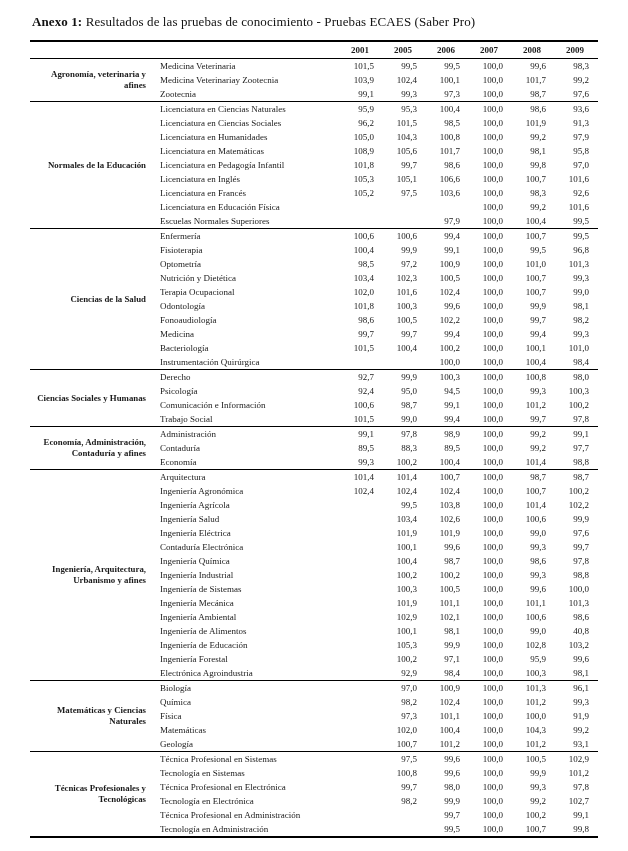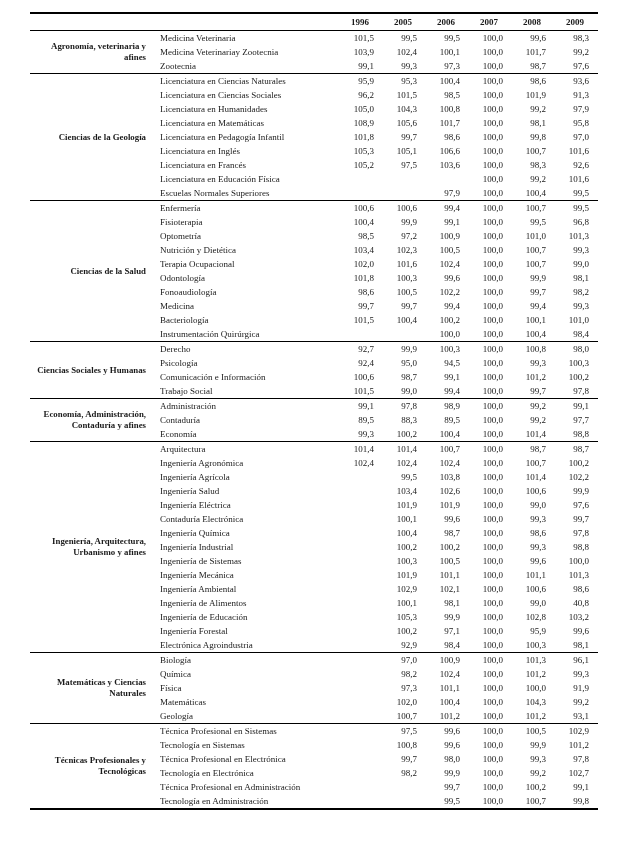--- a/index.html
+++ b/index.html
@@ -54,37 +54,40 @@
     font-size: 8.8px;
     padding: 2px 6px;
   }
   td.program-cell { padding-left: 8px; }
   td.value-cell { text-align: right; padding-right: 9px; }
 </style>
 </head>
 <body>
 
 <div class="page">
+  <div class="title">
+    <span class="prefix">Anexo 1:</span><span> Resultados de las pruebas de conocimiento - Pruebas ECAES (Saber Pro)</span>
+  </div>
 
   <table class="results">
     <colgroup>
       <col class="c-group">
         <col class="c-program">
       <col class="c-year">
         <col class="c-year">
         <col class="c-year">
       <col class="c-year">
         <col class="c-year">
         <col class="c-year">
     </colgroup>
     <thead>
       <tr>
           <th></th>
           <th></th>
-          <th>1996</th>
+          <th>2001</th>
           <th>2005</th>
           <th>2006</th>
           <th>2007</th>
           <th>2008</th>
           <th>2009</th>
         </tr>
     </thead>
     <tbody>
         <tr class="group-start">
           <td class="group-cell" rowspan="3">Agronomía, veterinaria y afines</td>
@@ -108,21 +111,21 @@
         <tr>
           <td class="program-cell">Zootecnia</td>
           <td class="value-cell">99,1</td>
           <td class="value-cell">99,3</td>
           <td class="value-cell">97,3</td>
           <td class="value-cell">100,0</td>
           <td class="value-cell">98,7</td>
           <td class="value-cell">97,6</td>
         </tr>
         <tr class="group-start">
-          <td class="group-cell" rowspan="9">Ciencias de la Geología</td>
+          <td class="group-cell" rowspan="9">Normales de la Educación</td>
           <td class="program-cell">Licenciatura en Ciencias Naturales</td>
           <td class="value-cell">95,9</td>
           <td class="value-cell">95,3</td>
           <td class="value-cell">100,4</td>
           <td class="value-cell">100,0</td>
           <td class="value-cell">98,6</td>
           <td class="value-cell">93,6</td>
         </tr>
         <tr>
           <td class="program-cell">Licenciatura en Ciencias Sociales</td>

